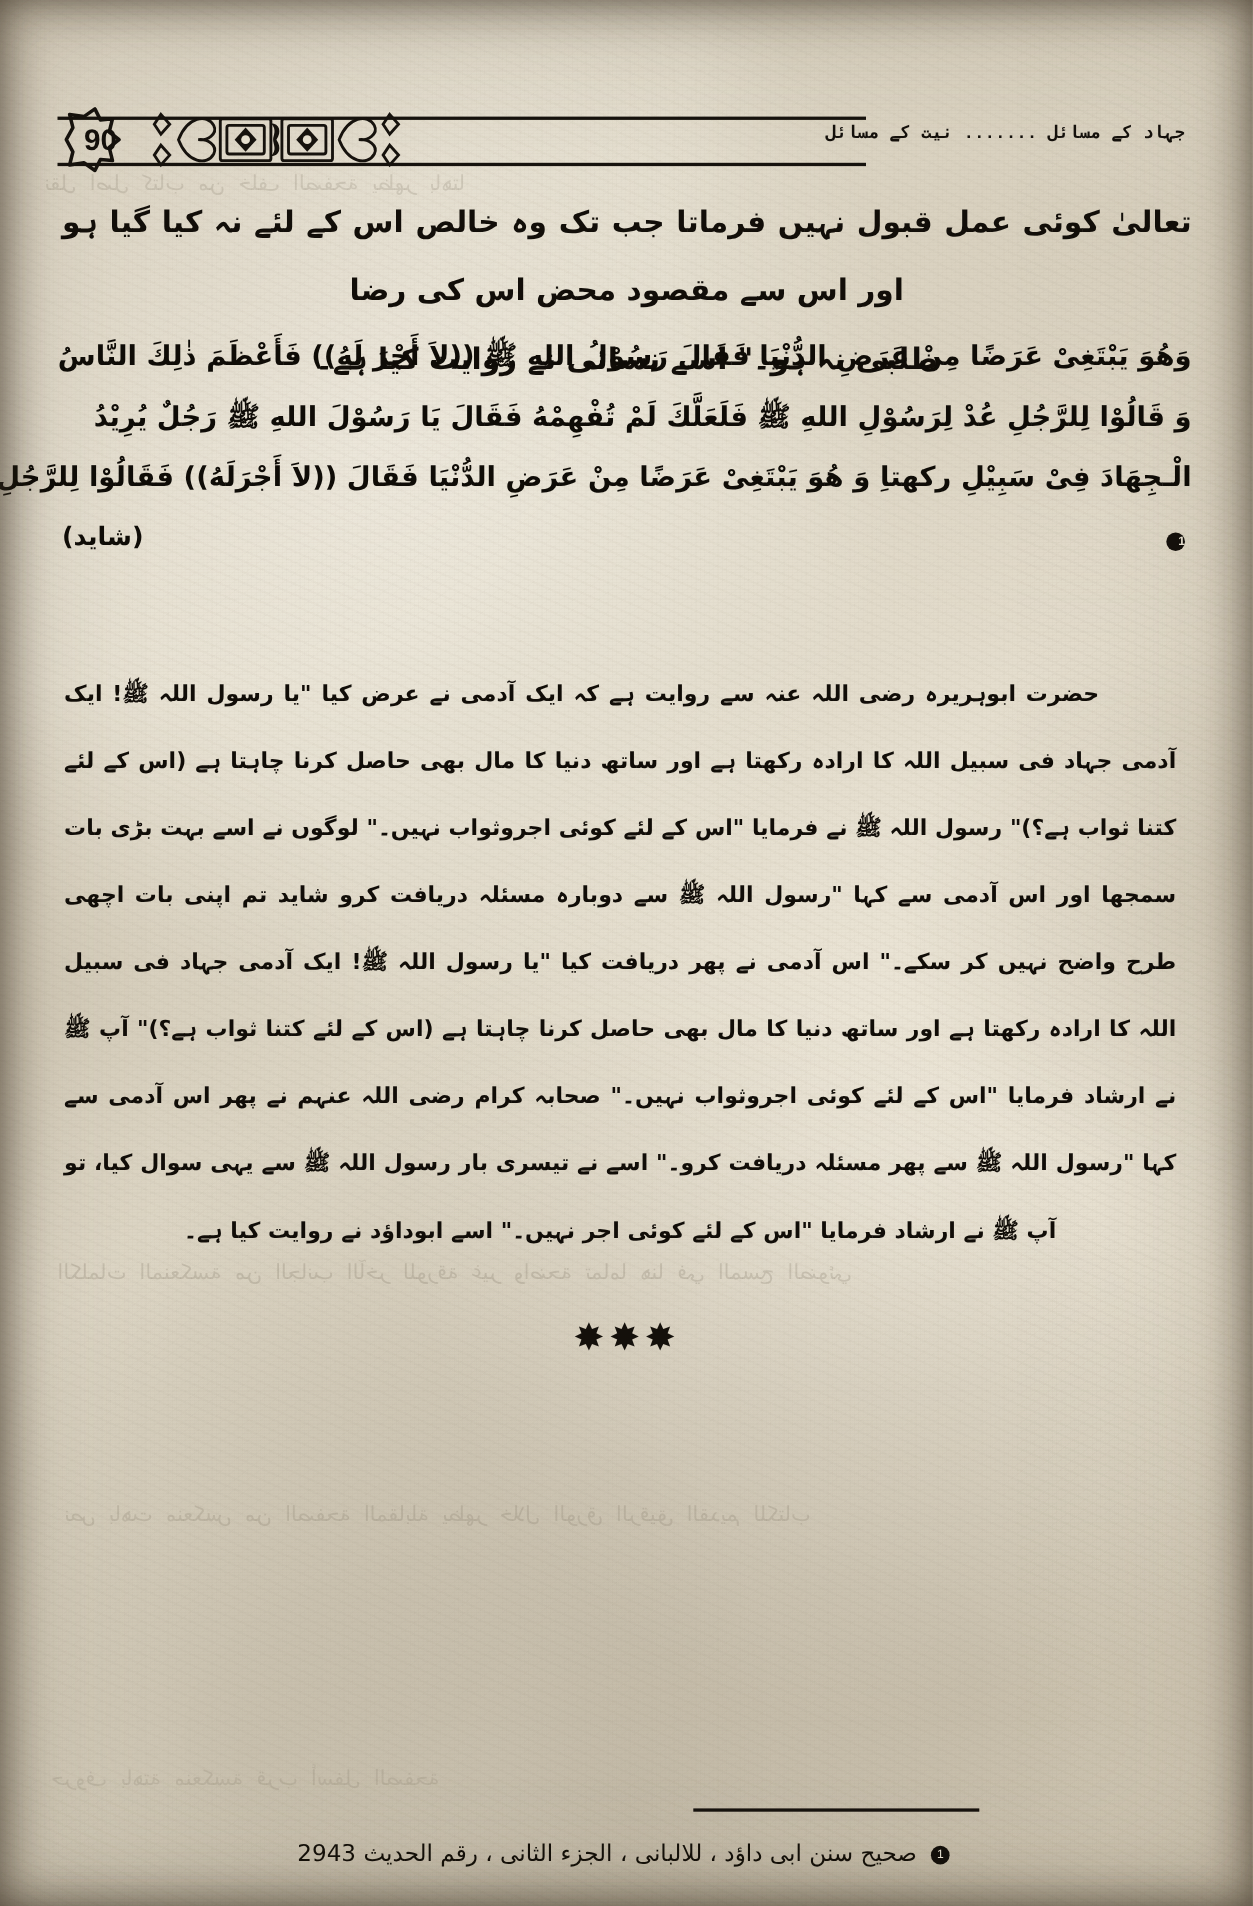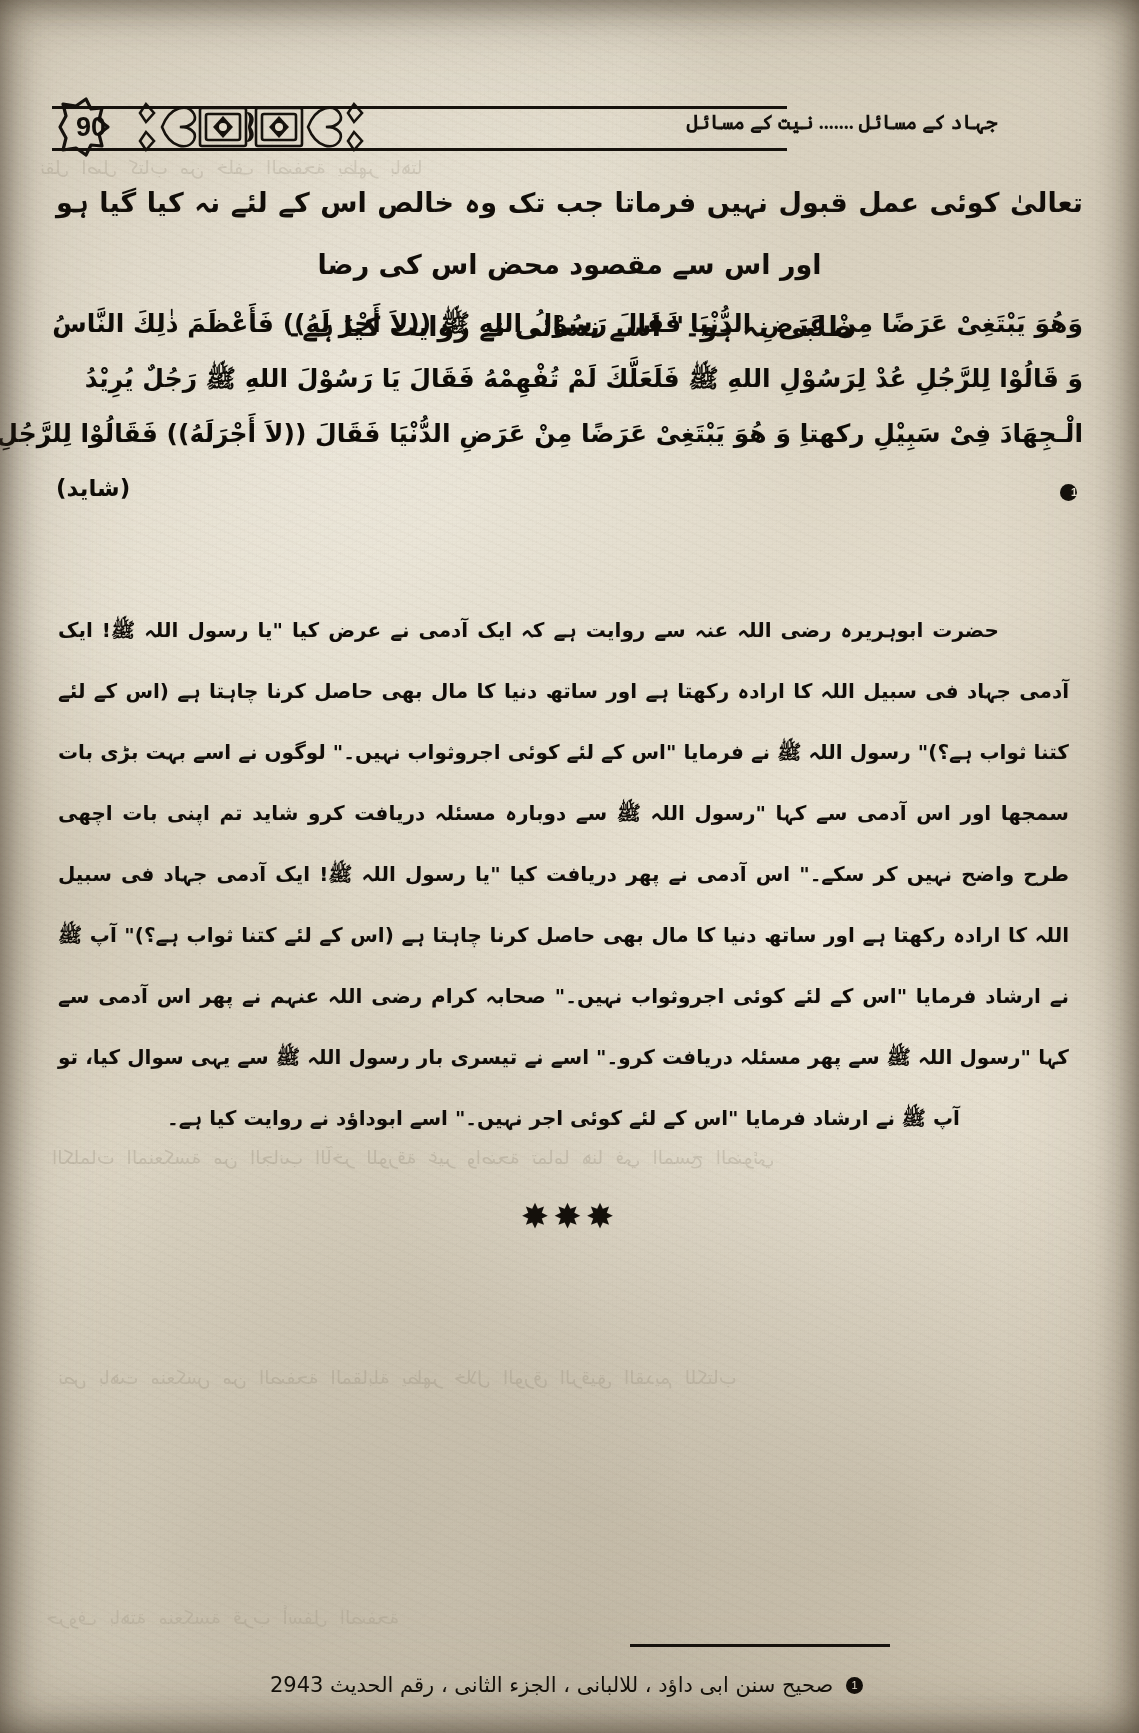--- a/index.html
+++ b/index.html
@@ -98,28 +98,28 @@
     left: 0;
     right: 300px;
     height: 0;
     border-top: 3px solid #16120d;
   }
   .header-title {
     position: absolute;
     top: 14px;
     right: 10px;
     width: 470px;
-    text-align: center;
-    direction: rtl;
-    font-size: 20px;
+    text-align: right;
+    direction: rtl;
+    font-size: 16px;
     font-weight: 700;
     color: #14100b;
     letter-spacing: 0px;
     white-space: nowrap;
-    font-family: Liberation Serif, serif;
+    font-family: Liberation Mono, monospace;
   }
   .page-badge {
     position: absolute;
     left: 0;
     top: 0;
     width: 78px;
     height: 62px;
   }
   .page-badge .num {
     position: absolute;

